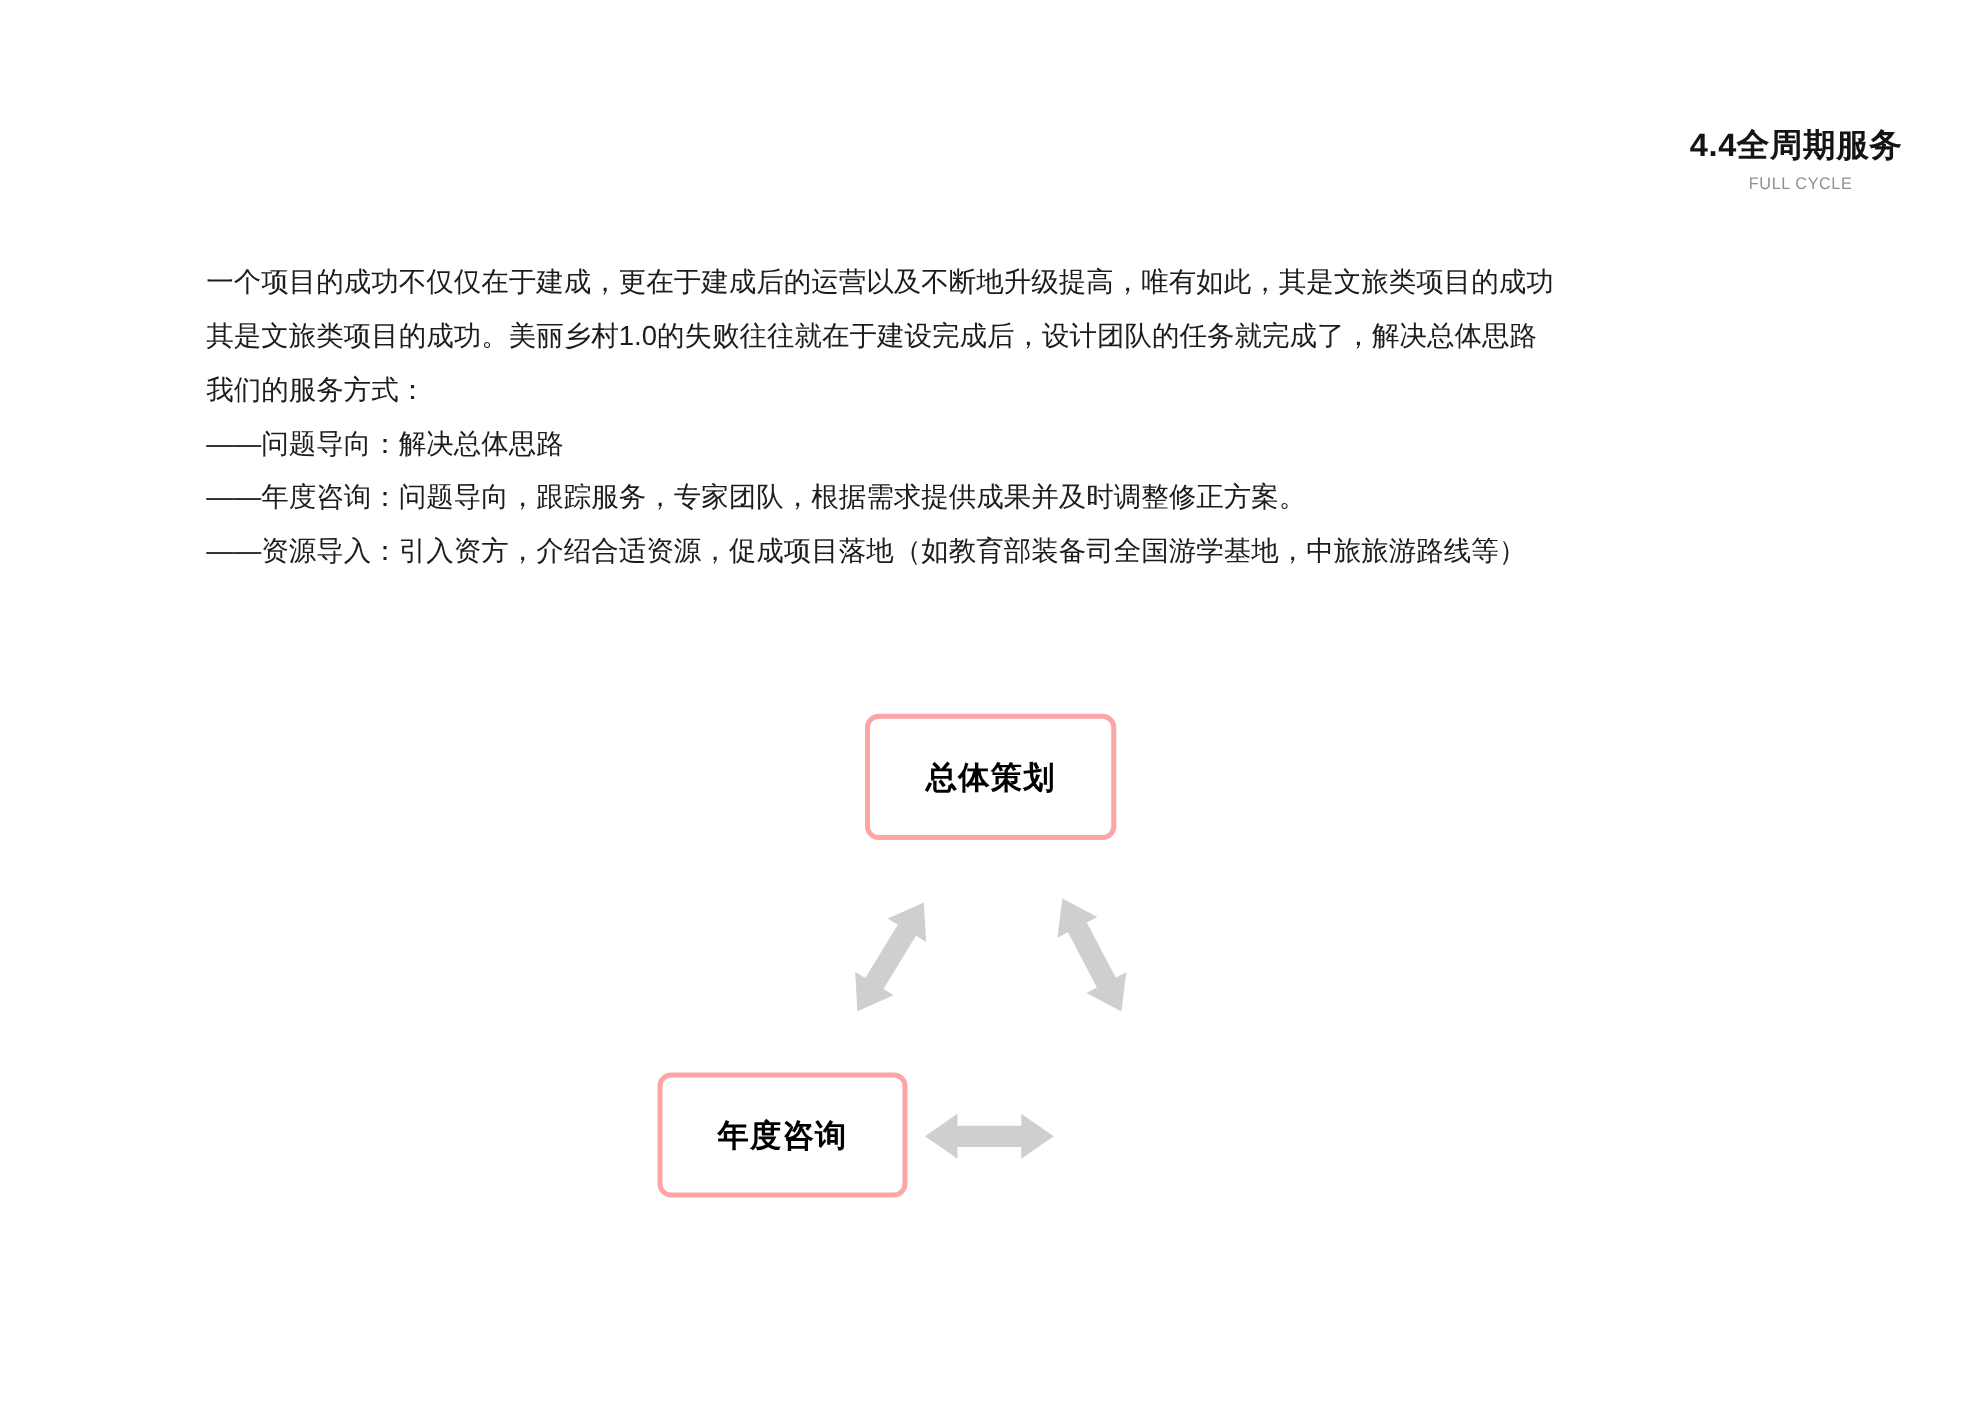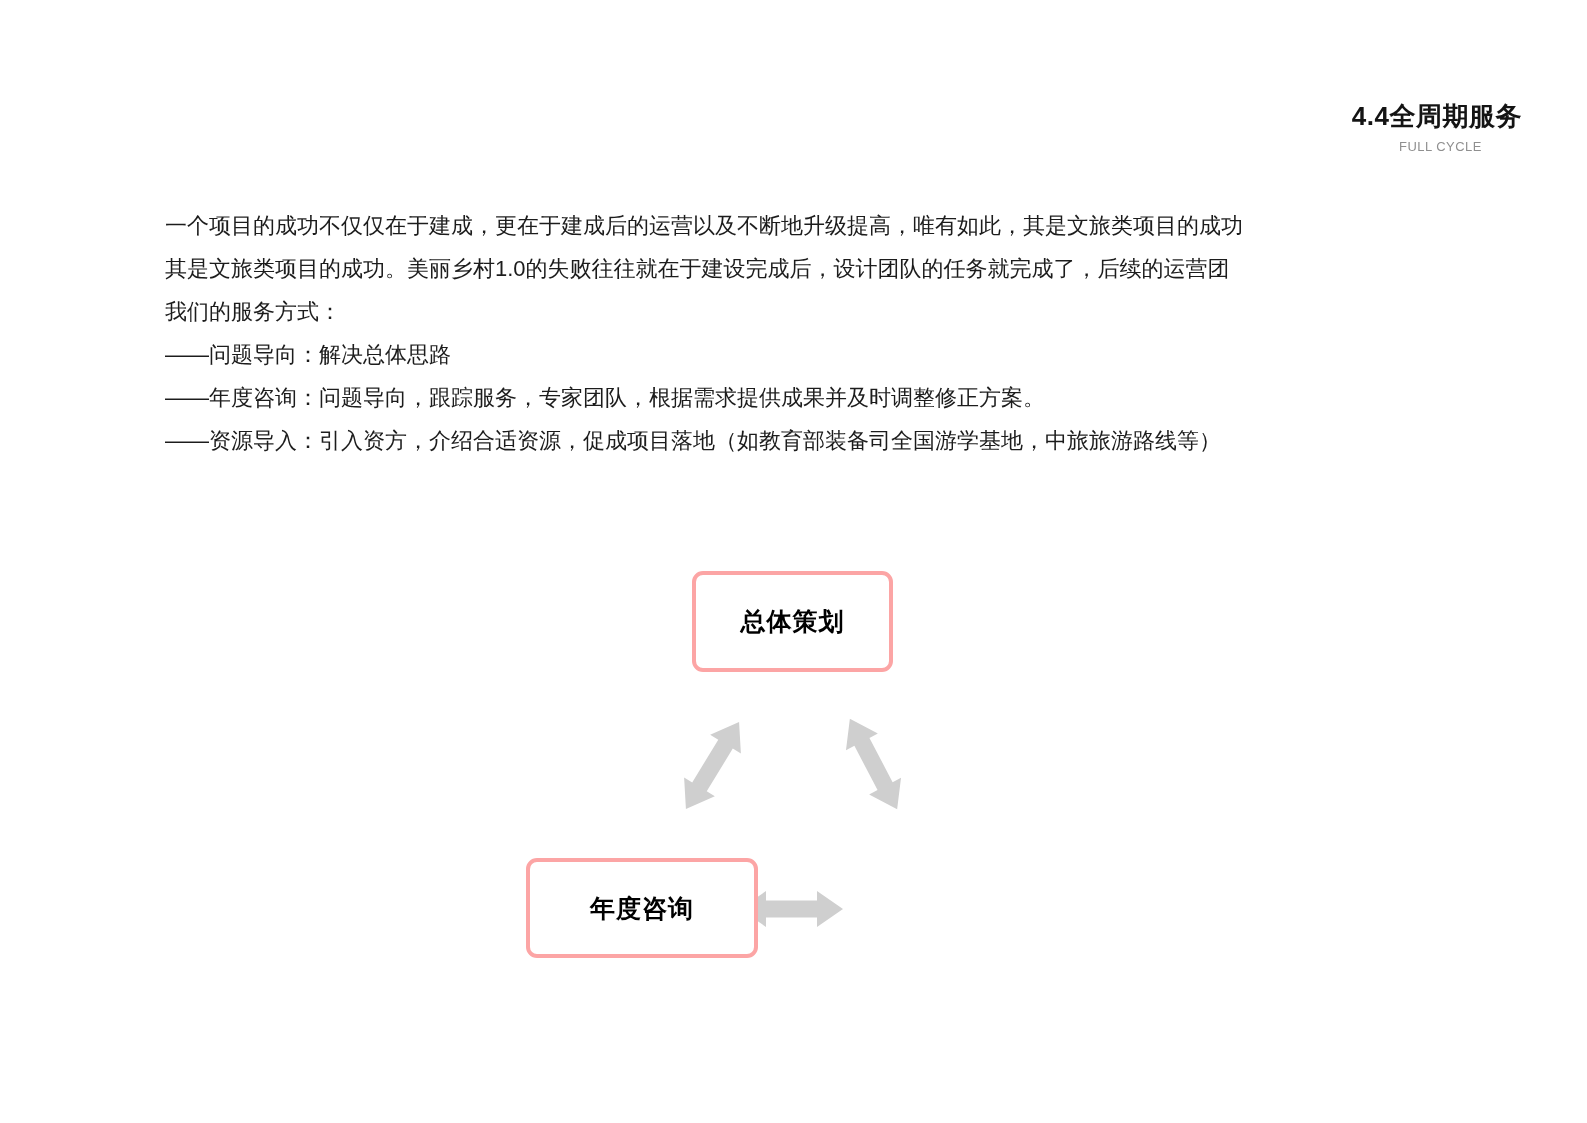--- a/index.html
+++ b/index.html
@@ -73,42 +73,42 @@
     position: absolute;
     box-sizing: border-box;
     background: #ffffff;
     border: 4px solid #fca5a5;
     border-radius: 11px;
     display: flex;
     align-items: center;
     justify-content: center;
   }
   .node-top    { left: 692px; top: 571px; width: 201px; height: 101px; }
-  .node-bleft  { left: 526px; top: 858px; width: 232px; height: 100px; }
+  .node-bleft  { left: 526px; top: 858px; width: 200px; height: 100px; }
   .node-bright { left: 858px; top: 858px; width: 200px; height: 100px; }
   .node-label {
     font-size: 25px;
     font-weight: 700;
     color: #000000;
     letter-spacing: 1px;
   }
 </style>
 </head>
 <body>
 
 <div class="slide">
 
   <header class="header">
     <div class="title">4.4全周期服务</div>
     <div class="subtitle">FULL CYCLE</div>
   </header>
 
   <div class="body-text">
     <div class="line">一个项目的成功不仅仅在于建成，更在于建成后的运营以及不断地升级提高，唯有如此，其是文旅类项目的成功</div>
-    <div class="line">其是文旅类项目的成功。美丽乡村1.0的失败往往就在于建设完成后，设计团队的任务就完成了，后续的运营团</div>
+    <div class="line">其是文旅类项目的成功。美丽乡村1.0的失败往往就在于建设完成后，设计团队的任务就完成了，解决总体思路</div>
     <div class="line">我们的服务方式：</div>
     <div class="line">——问题导向：解决总体思路</div>
     <div class="line">——年度咨询：问题导向，跟踪服务，专家团队，根据需求提供成果并及时调整修正方案。</div>
     <div class="line">——资源导入：引入资方，介绍合适资源，促成项目落地（如教育部装备司全国游学基地，中旅旅游路线等）</div>
   </div>
 
   <div class="diagram">
 
     <svg width="1587" height="1123" viewBox="0 0 1587 1123">
 

